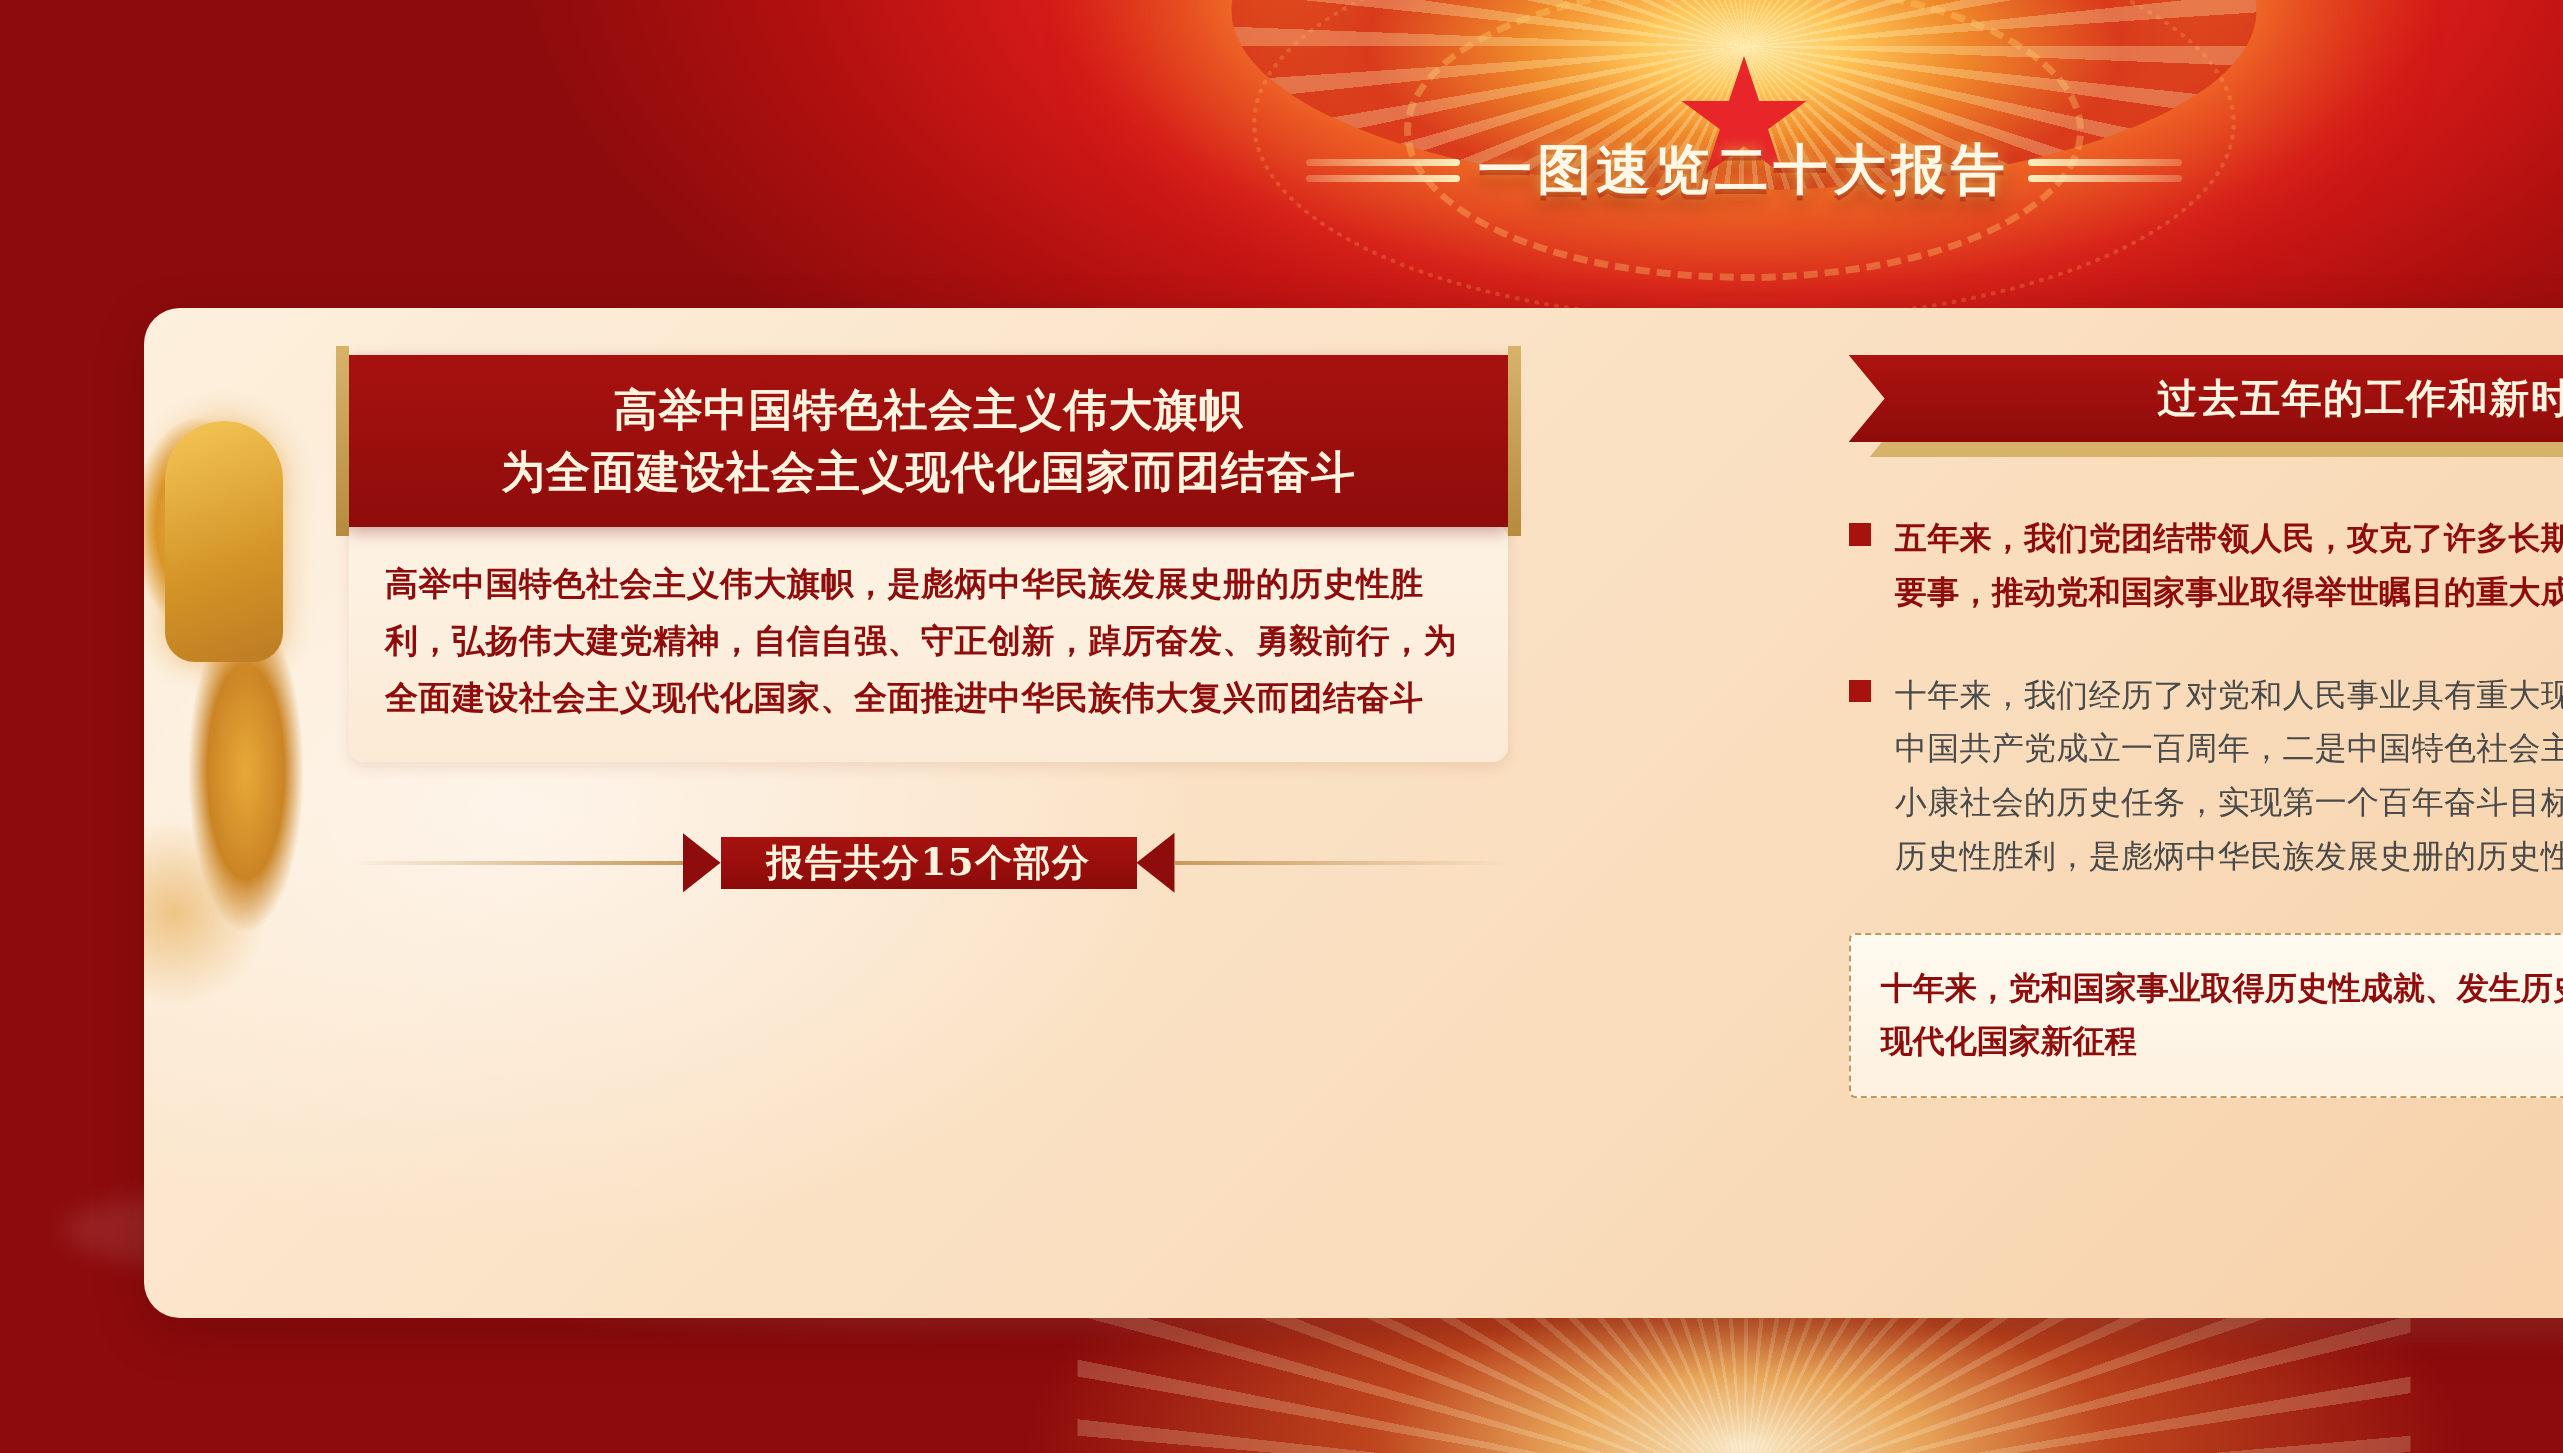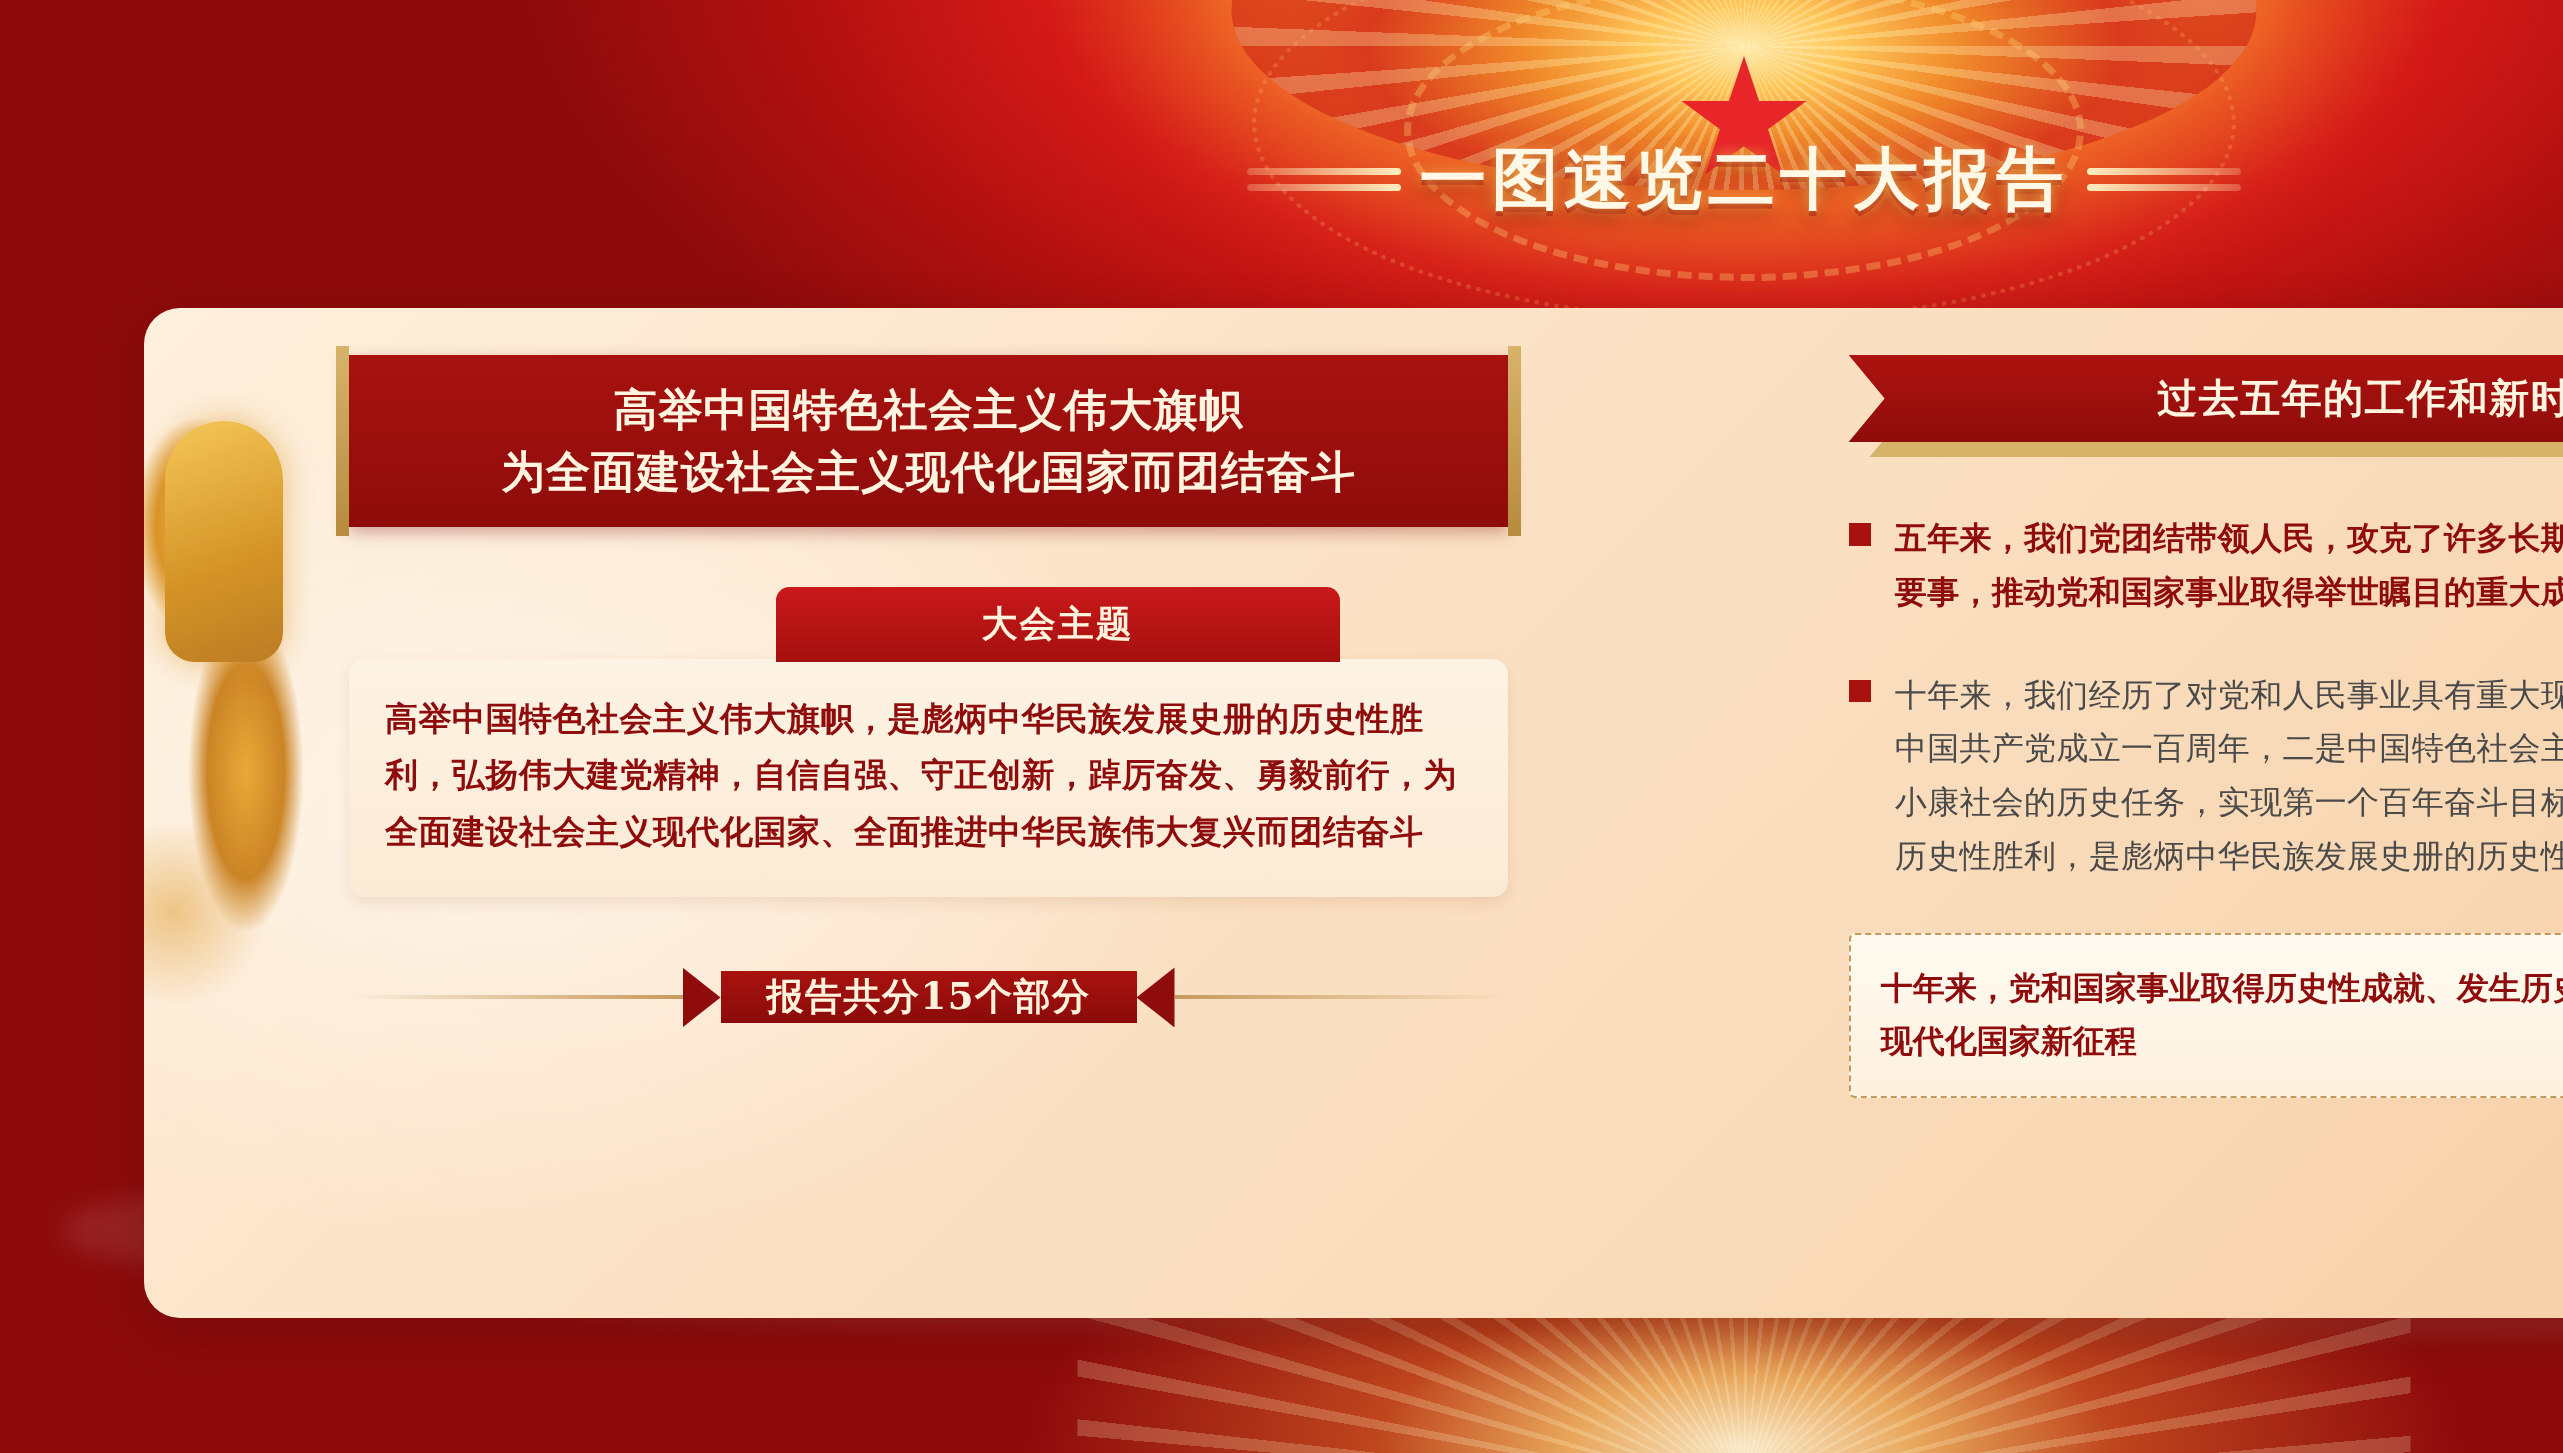--- a/index.html
+++ b/index.html
@@ -145,21 +145,21 @@
     height: 6.7px;
     background: linear-gradient(90deg, rgba(255,235,180,0.25), #ffeec0);
     border-radius: 3.6px;
   }
   .title-rule.right i {
     background: linear-gradient(270deg, rgba(255,235,180,0.25), #ffeec0);
   }
   .main-title {
     font-family: "DejaVu Serif", "Liberation Serif", serif;
     font-weight: bold;
-    font-size: 67px;
+    font-size: 54px;
     letter-spacing: 5.1px;
     color: #fff8e6;
     text-shadow:
       0 0 13.3px rgba(255,190,80,0.95),
       0 5.1px 0 rgba(150,16,12,0.55),
       0 9.2px 20.5px rgba(90,8,6,0.6);
     white-space: nowrap;
   }
 
   
@@ -436,23 +436,20 @@
 
     <div class="cols">
 
       <div class="col col-left">
 
         <div class="ribbon">
           <div class="ribbon-line">高举中国特色社会主义伟大旗帜</div>
           <div class="ribbon-line">为全面建设社会主义现代化国家而团结奋斗</div>
         </div>
 
-        <div class="theme-tag">
-          <span class="theme-tag-text">大会主题</span>
-        </div>
 
         <div class="theme-body">
           <div class="theme-text">高举中国特色社会主义伟大旗帜，是彪炳中华民族发展史册的历史性胜利，弘扬伟大建党精神，自信自强、守正创新，踔厉奋发、勇毅前行，为全面建设社会主义现代化国家、全面推进中华民族伟大复兴而团结奋斗</div>
         </div>
 
         <div class="parts-banner">
           <span class="pb-line"></span>
           <span class="pb-arrow-l"></span>
           <span class="pb-center">
             <span class="pb-text">报告共分15个部分</span>

